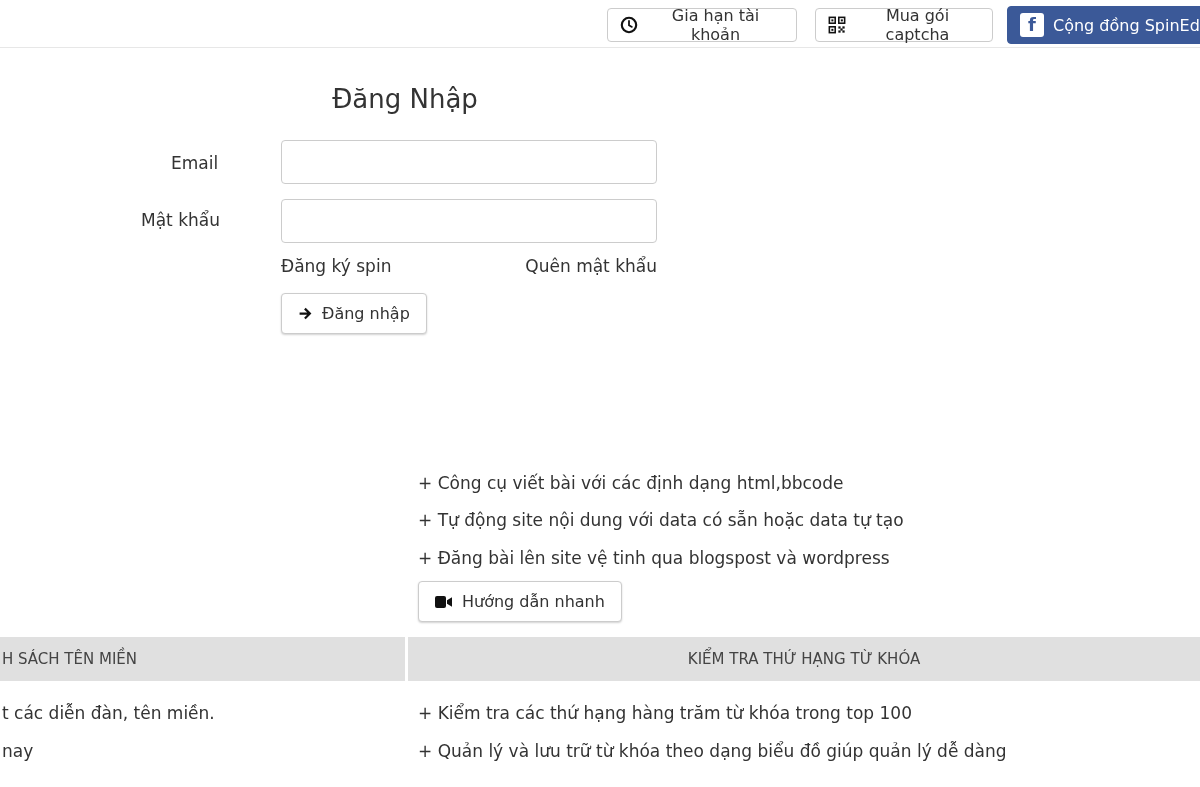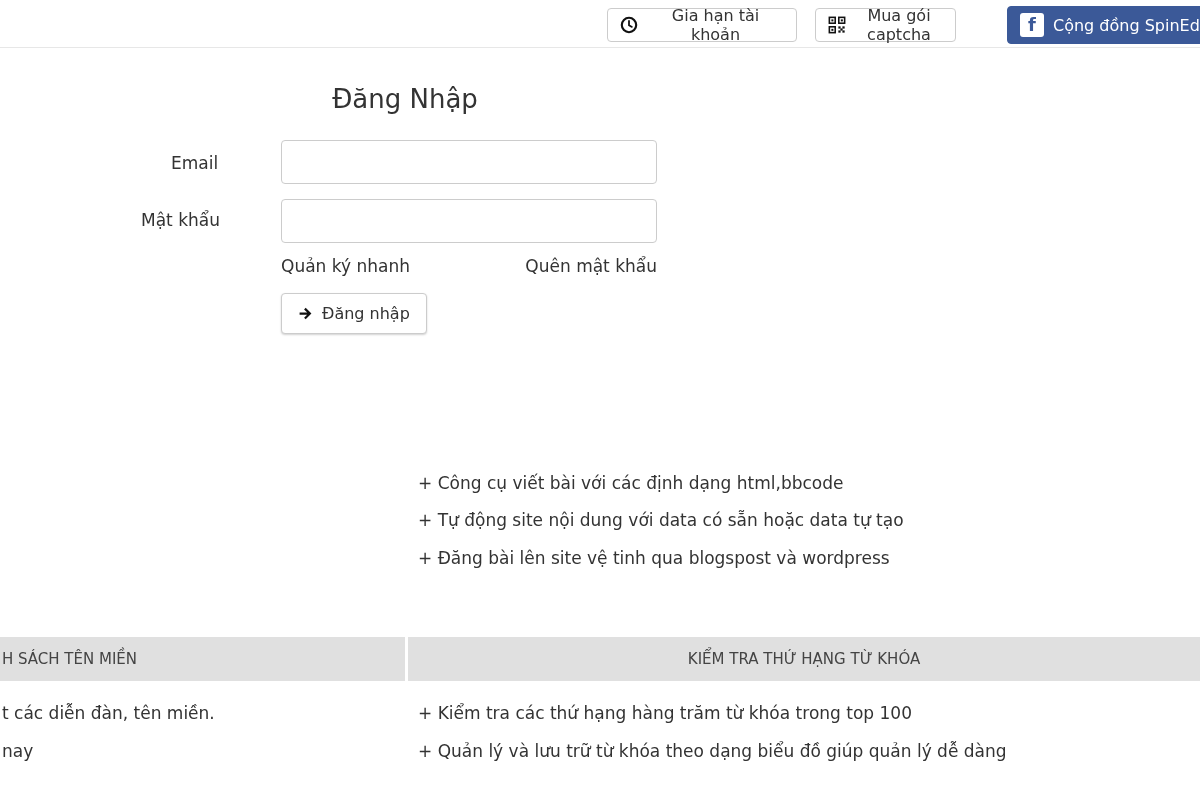--- a/index.html
+++ b/index.html
@@ -13,21 +13,21 @@
     position:absolute; top:0; left:0; width:1200px; height:47px;
     background:#fff; border-bottom:1px solid #e7e7e7;
   }
   .tb-btn {
     position:absolute; top:8px; height:34px; box-sizing:border-box;
     display:flex; align-items:center; justify-content:center; gap:9px;
     background:#fff; border:1px solid #ccc; border-radius:4px;
     font-family:inherit; font-size:16px; color:#333; cursor:pointer; padding:0 12px;
   }
   .tb-btn.renew   { left:607px; width:190px; }
-  .tb-btn.captcha { left:815px; width:141px; }
+  .tb-btn.captcha { left:815px; width:178px; }
   .tb-btn.fb {
     left:1007px; width:252px; top:6px; height:38px;
     background:#3b5998; border-color:#3b5998; color:#fff; justify-content:flex-start;
   }
   .fb-tile {
     width:24px; height:24px; background:#fff; border-radius:3px;
     display:flex; align-items:center; justify-content:center;
     color:#3b5998; font-weight:bold; font-size:18px; line-height:1;
   }
 
@@ -124,37 +124,46 @@
   </div>
 
   <div class="login-title">Đăng Nhập</div>
 
   <label class="fld-label lbl-email">Email</label>
   <input class="txt-input in-email" type="text" value="" style="">
 
   <label class="fld-label lbl-pass">Mật khẩu</label>
   <input class="txt-input in-pass" type="password" value="" style="">
 
-  <a class="lnk register">Quản ký nhanh</a>
+  <a class="lnk register">Đăng ký spin</a>
   <a class="lnk forgot">Quên mật khẩu</a>
 
   <button class="btn btn-login">
     <span class="icon">
       <svg width="15" height="15" viewBox="0 0 16 16" fill="#111">
           <path d="M8.2 1.9 14.3 8l-6.1 6.1-1.7-1.7 3.2-3.2H1.7V6.8h8.1L6.5 3.6z"></path>
         </svg>
     </span>
     <span>Đăng nhập</span>
   </button>
 
 
   <div class="feat-line r-col y1">+ Công cụ viết bài với các định dạng html,bbcode</div>
   <div class="feat-line r-col y2">+ Tự động site nội dung với data có sẵn hoặc data tự tạo</div>
   <div class="feat-line r-col y3">+ Đăng bài lên site vệ tinh qua blogspost và wordpress</div>
 
+  <button class="btn btn-guide">
+    <span class="icon">
+      <svg width="18" height="14" viewBox="0 0 18 14" fill="#111">
+          <rect x="0" y="1" width="11" height="12" rx="2"></rect>
+          <path d="M12 5.3 17 2.2v9.6l-5-3.1z"></path>
+        </svg>
+    </span>
+    <span>Hướng dẫn nhanh</span>
+  </button>
 
   <div class="band band-2">
     <div class="cell left">H SÁCH TÊN MIỀN</div>
     <div class="band-gap"></div>
     <div class="cell right">KIỂM TRA THỨ HẠNG TỪ KHÓA</div>
   </div>
 
   <div class="feat-line l-col y4">t các diễn đàn, tên miền.</div>
   <div class="feat-line l-col y5">nay</div>
 

